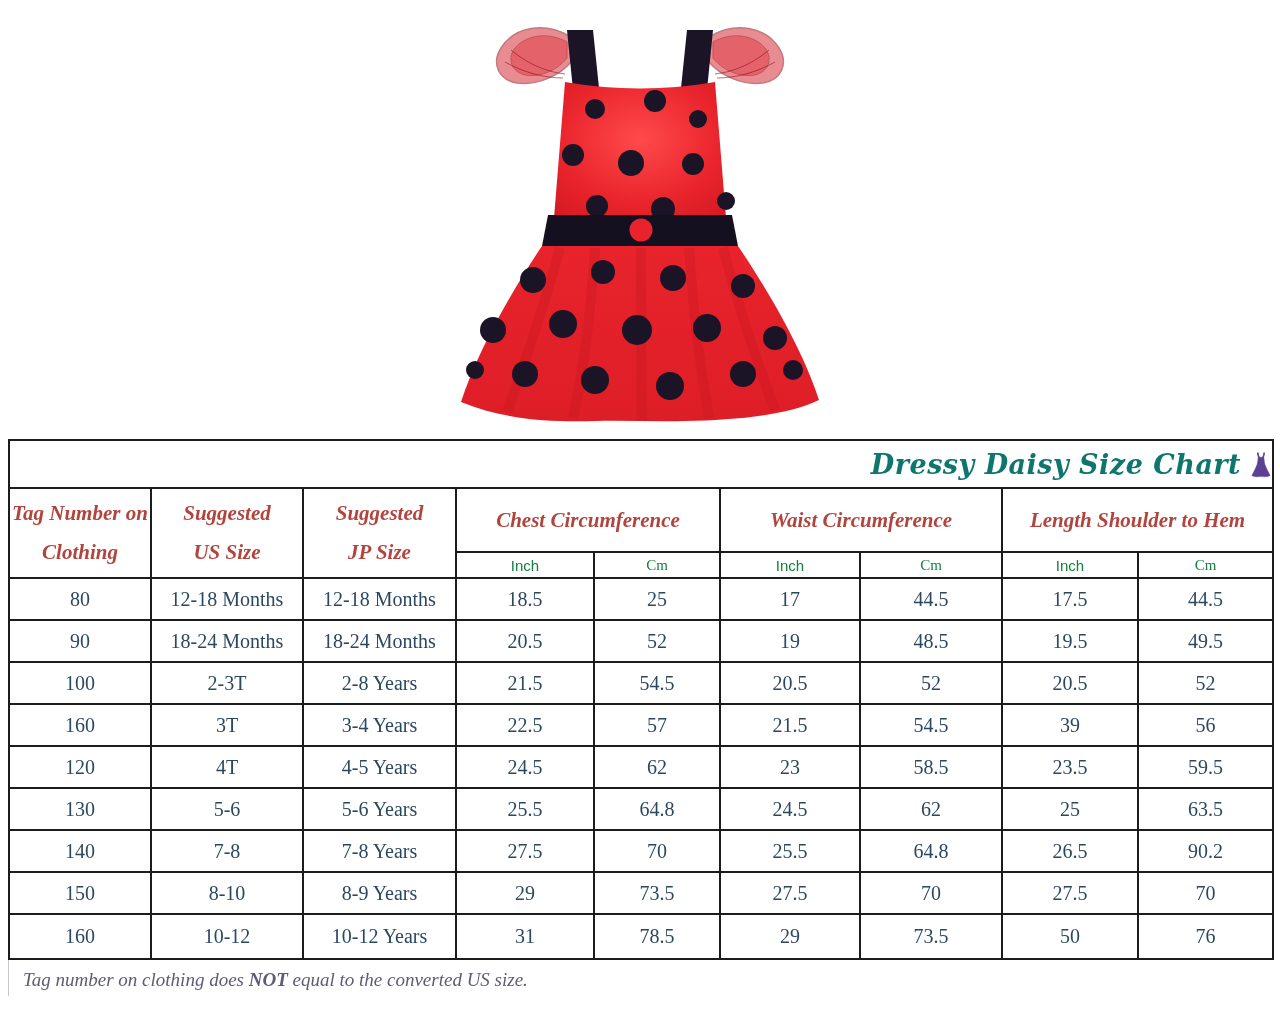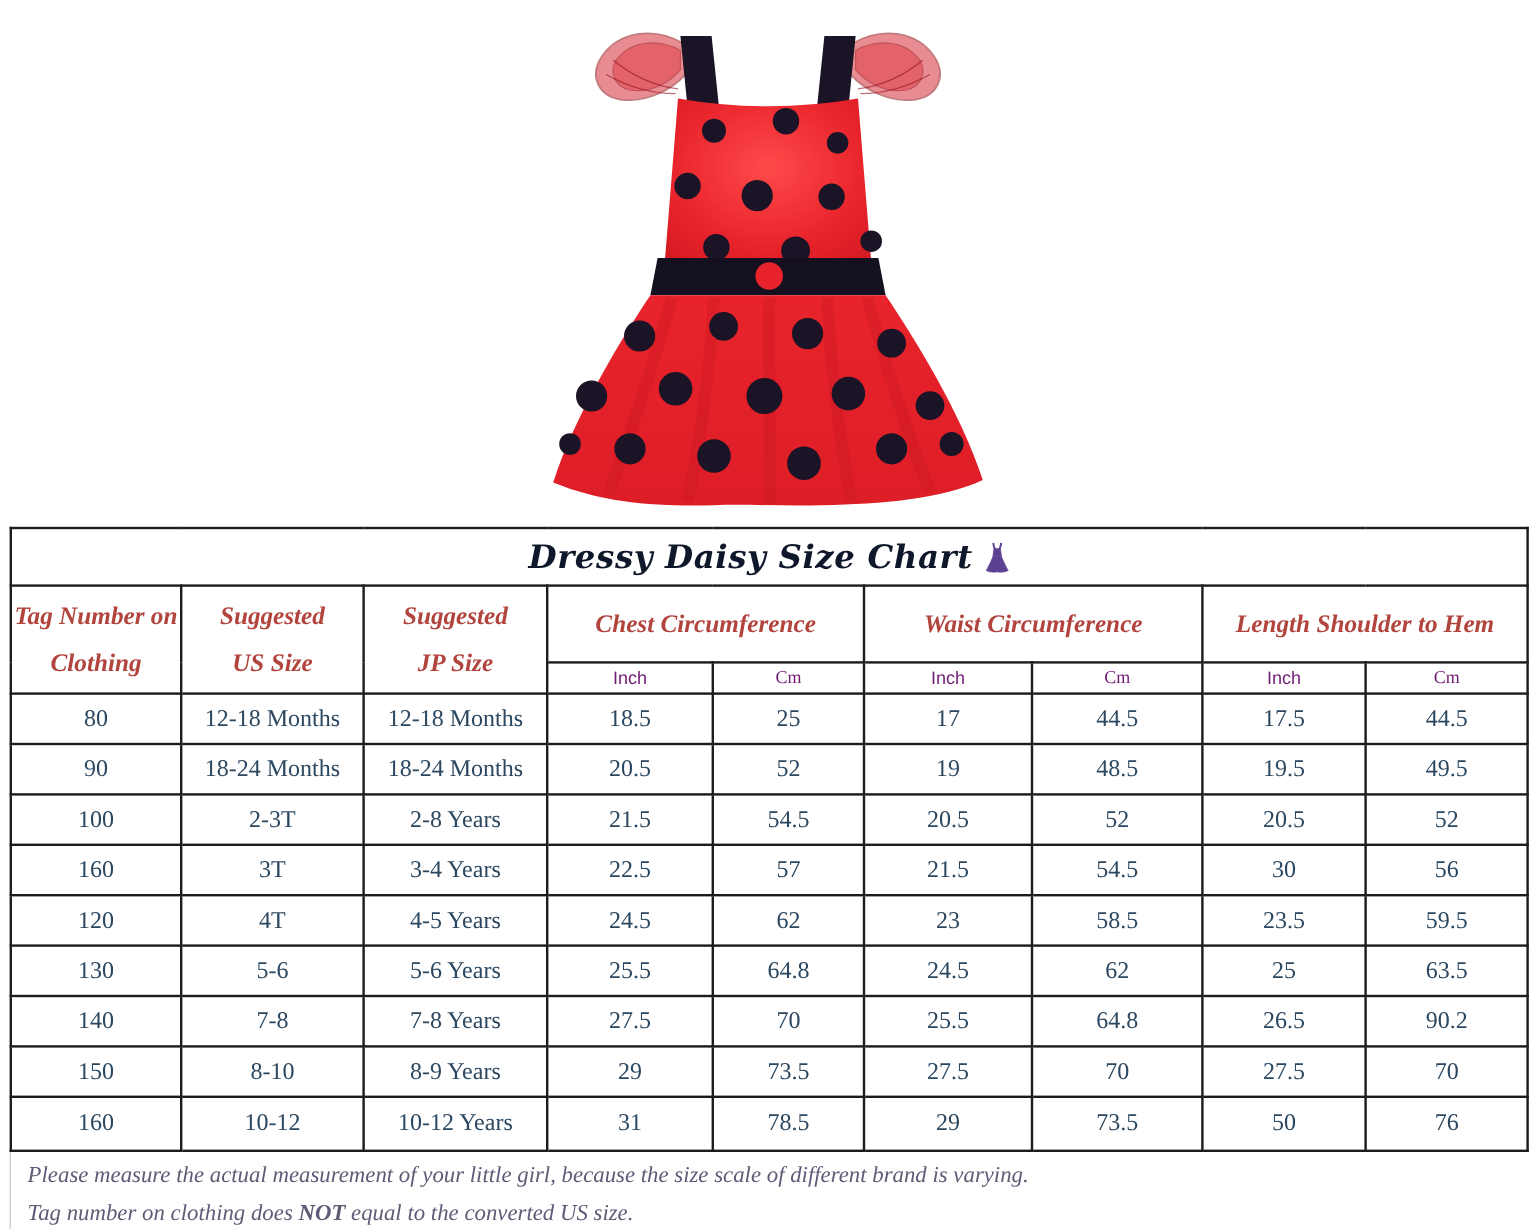--- a/index.html
+++ b/index.html
@@ -35,21 +35,22 @@
   table.size-chart th,
   table.size-chart td {
     border: 2px solid #1c1c1c;
     text-align: center;
     vertical-align: middle;
     padding: 0;
     overflow: hidden;
   }
   tr.title-row th {
     height: 46px;
-    color: #0f172a;
+    color: #0f766e;
+    text-align: right;
   }
   .title-wrap {
     display: inline-flex;
     align-items: center;
     gap: 9px;
     font-family: "DejaVu Serif", serif;
     font-style: italic;
     font-weight: bold;
     font-size: 27px;
     letter-spacing: 0.5px;
@@ -63,21 +64,21 @@
     color: #b2443e;
   }
   th.two-line { font-size: 19px; margin-top: 24px; }
   th.two-line span { display: block; line-height: 1.85; }
   tr.sub-header th {
     height: 24px;
     font-family: "Liberation Sans", sans-serif;
     font-weight: normal;
     font-style: normal;
     font-size: 15px;
-    color: #701a75;
+    color: #15803d;
     border-top-width: 1px;
   }
   tr.sub-header th.cm { border-left-width: 1px; font-family: Liberation Serif, serif; }
   tbody td {
     height: 40px;
     font-family: "Liberation Serif", serif;
     font-size: 20px;
     color: #2c4860;
   }
   tbody tr:last-child td { height: 43px; }
@@ -263,21 +264,21 @@
     <td>52</td>
   </tr>
       <tr>
     <td>160</td>
     <td>3T</td>
     <td>3-4 Years</td>
     <td>22.5</td>
     <td>57</td>
     <td>21.5</td>
     <td>54.5</td>
-    <td>30</td>
+    <td>39</td>
     <td>56</td>
   </tr>
       <tr>
     <td>120</td>
     <td>4T</td>
     <td>4-5 Years</td>
     <td>24.5</td>
     <td>62</td>
     <td>23</td>
     <td>58.5</td>
@@ -325,15 +326,14 @@
     <td>78.5</td>
     <td>29</td>
     <td>73.5</td>
     <td>50</td>
     <td>76</td>
   </tr>
     </tbody>
 </table>
 
 <div class="notes">
-  <div class="note-line">Please measure the actual measurement of your little girl, because the size scale of different brand is varying.</div>
   <div class="note-line"><span>Tag number on clothing does </span><b>NOT</b><span> equal to the converted US size.</span></div>
 </div>
 
 </body></html>

